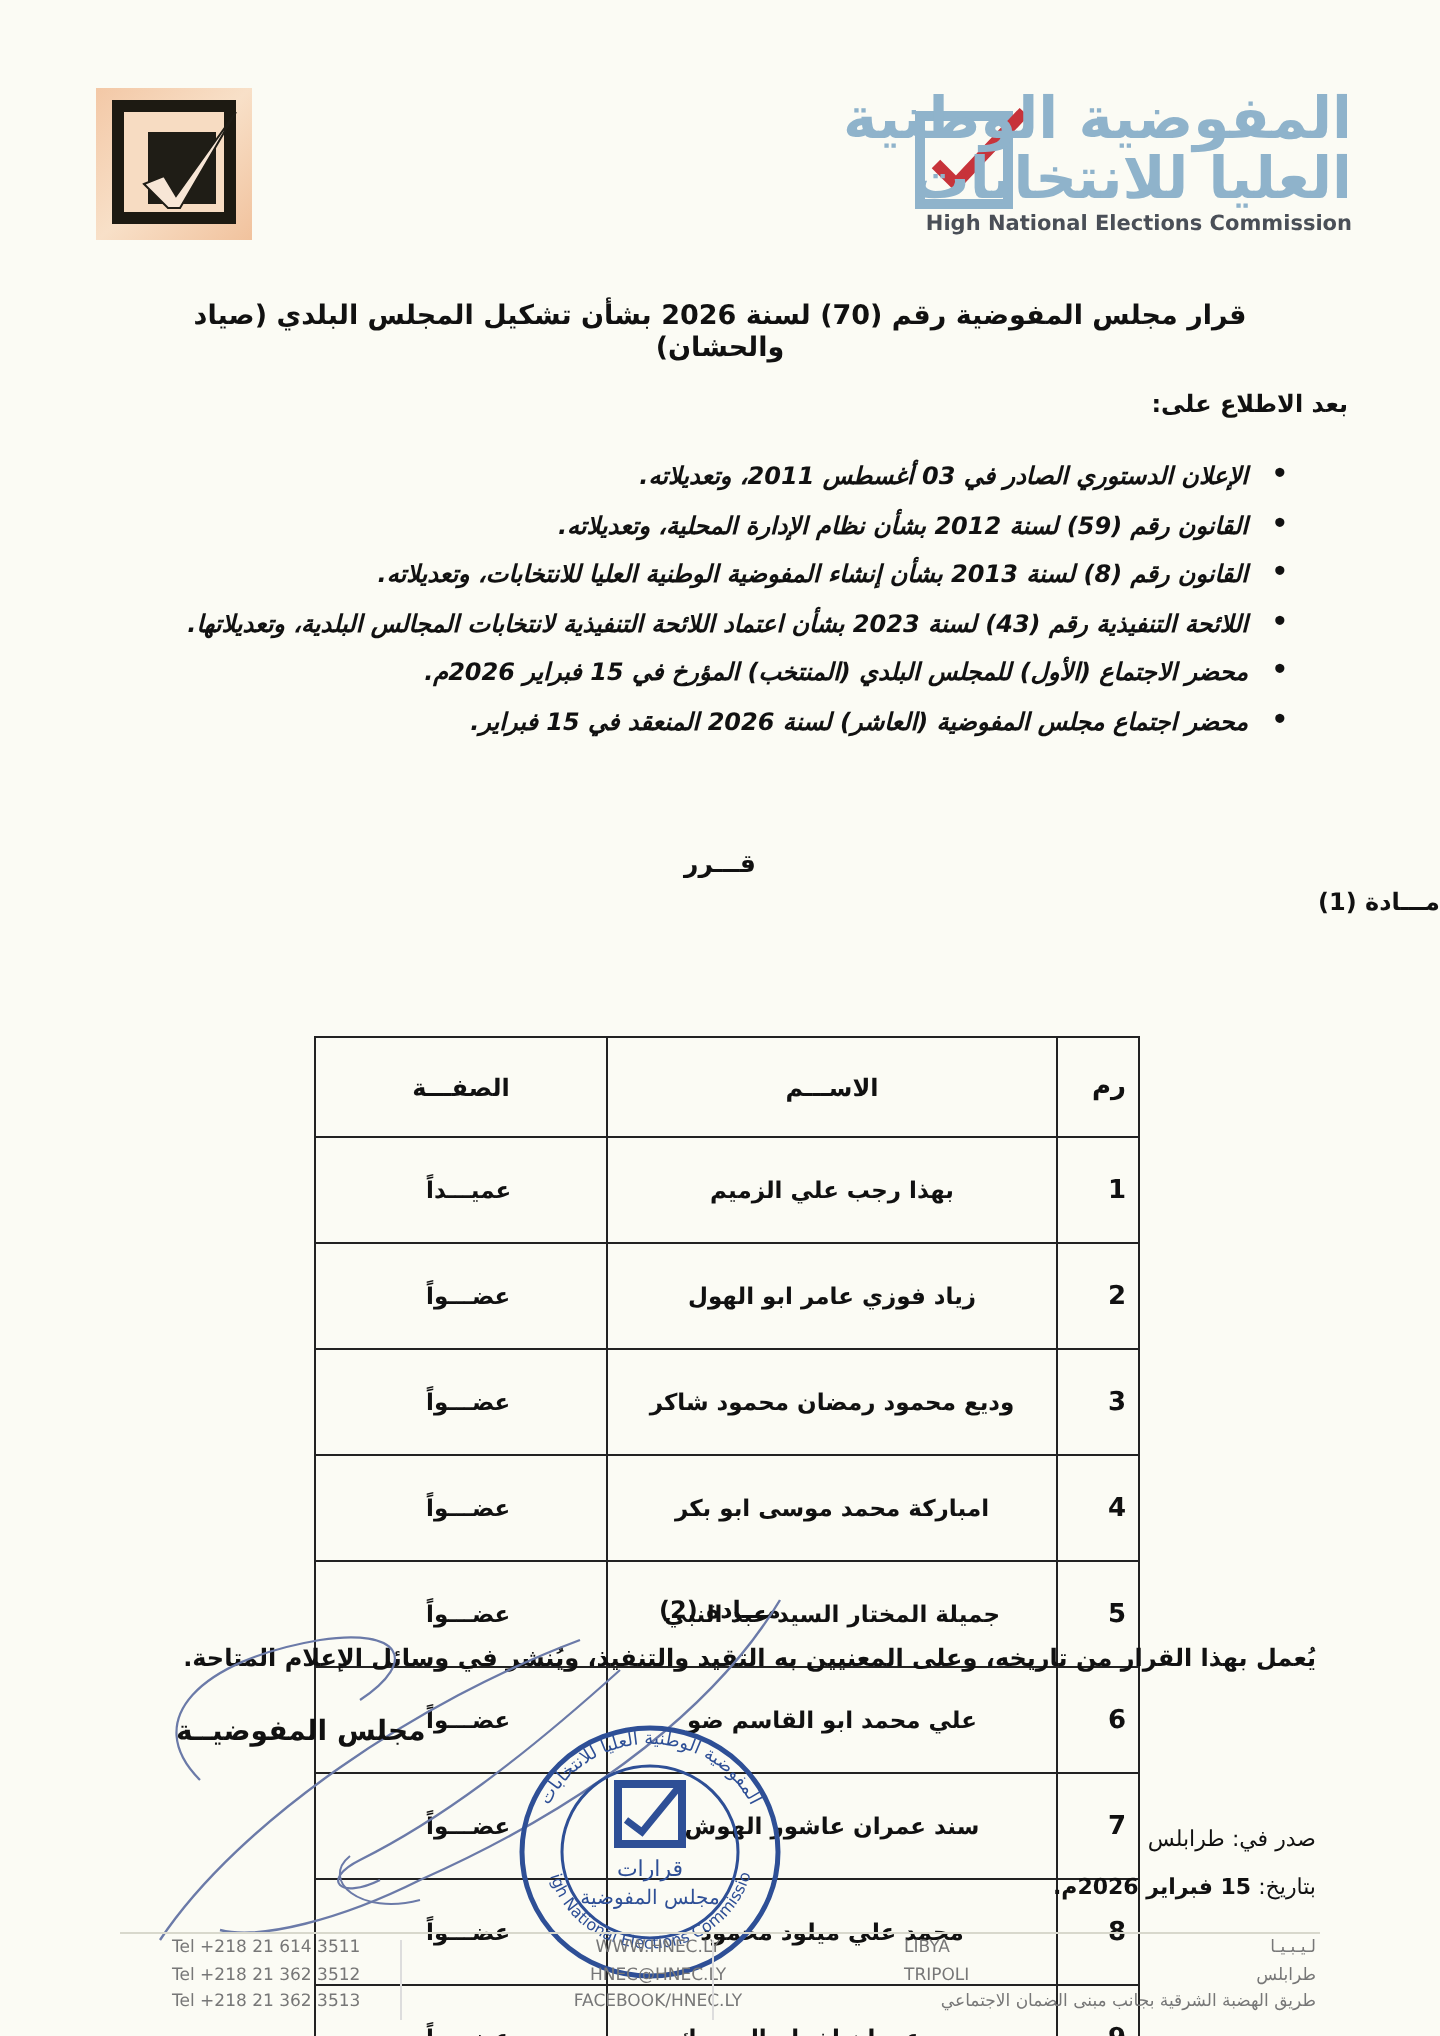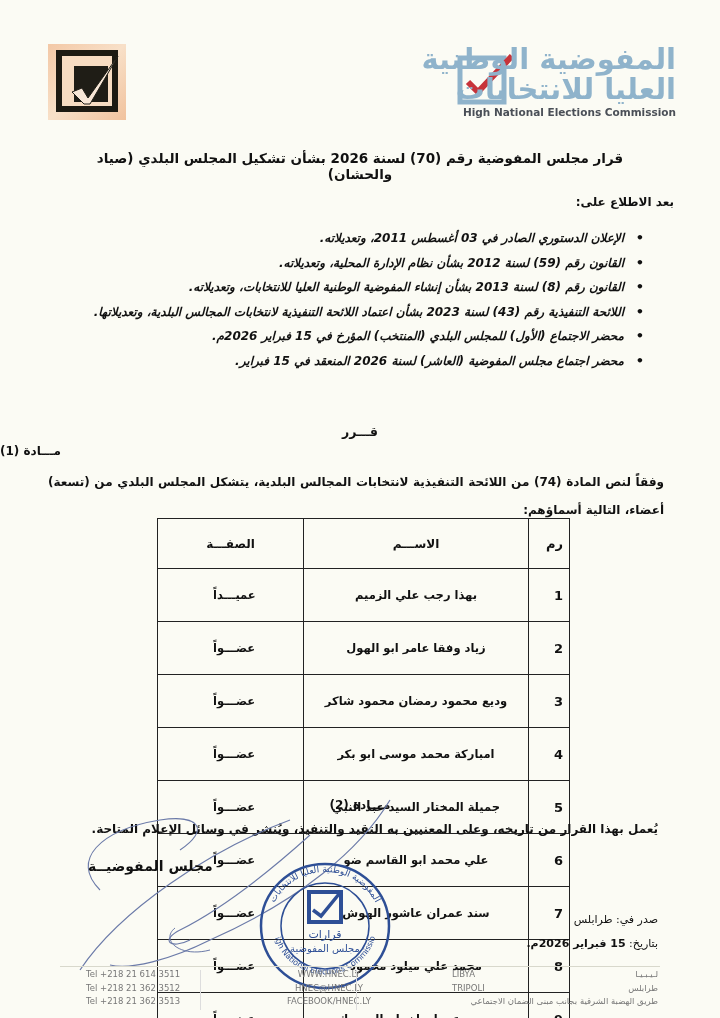--- a/index.html
+++ b/index.html
@@ -147,40 +147,39 @@
   <ul class="refs rtl">
     <li>الإعلان الدستوري الصادر في 03 أغسطس 2011، وتعديلاته.</li>
     <li>القانون رقم (59) لسنة 2012 بشأن نظام الإدارة المحلية، وتعديلاته.</li>
     <li>القانون رقم (8) لسنة 2013 بشأن إنشاء المفوضية الوطنية العليا للانتخابات، وتعديلاته.</li>
     <li>اللائحة التنفيذية رقم (43) لسنة 2023 بشأن اعتماد اللائحة التنفيذية لانتخابات المجالس البلدية، وتعديلاتها.</li>
     <li>محضر الاجتماع (الأول) للمجلس البلدي (المنتخب) المؤرخ في 15 فبراير 2026م.</li>
     <li>محضر اجتماع مجلس المفوضية (العاشر) لسنة 2026 المنعقد في 15 فبراير.</li>
   </ul>
 
   <div class="decide rtl" style="text-align:center">قـــرر</div>
-  <div class="art1 rtl" style="text-align:left">مـــادة (1)</div>
-  <div class="para1 rtl">وفقاً لنص المادة (74) من اللائحة التنفيذية لانتخابات المجالس البلدية، يتشكل المجلس البلدي من (تسعة) أعضاء، التالية أسماؤهم:</div>
+  <div class="art1 rtl" style="text-align:right">مـــادة (1)</div>
 
   <table class="members">
     <thead>
       <tr>
         <th class="c-num">رم</th>
         <th class="c-name">الاســـم</th>
         <th class="c-role" style="text-align:center;padding-left:6px">الصفـــة</th>
       </tr>
     </thead>
     <tbody>
       <tr>
         <td class="c-num">1</td>
         <td class="c-name">بهذا رجب علي الزميم</td>
         <td class="c-role">عميـــداً</td>
       </tr>
       <tr>
         <td class="c-num">2</td>
-        <td class="c-name">زياد وفقا عامر ابو الهول</td>
+        <td class="c-name">زياد فوزي عامر ابو الهول</td>
         <td class="c-role">عضـــواً</td>
       </tr>
       <tr>
         <td class="c-num">3</td>
         <td class="c-name">وديع محمود رمضان محمود شاكر</td>
         <td class="c-role">عضـــواً</td>
       </tr>
       <tr>
         <td class="c-num">4</td>
         <td class="c-name">امباركة محمد موسى ابو بكر</td>

